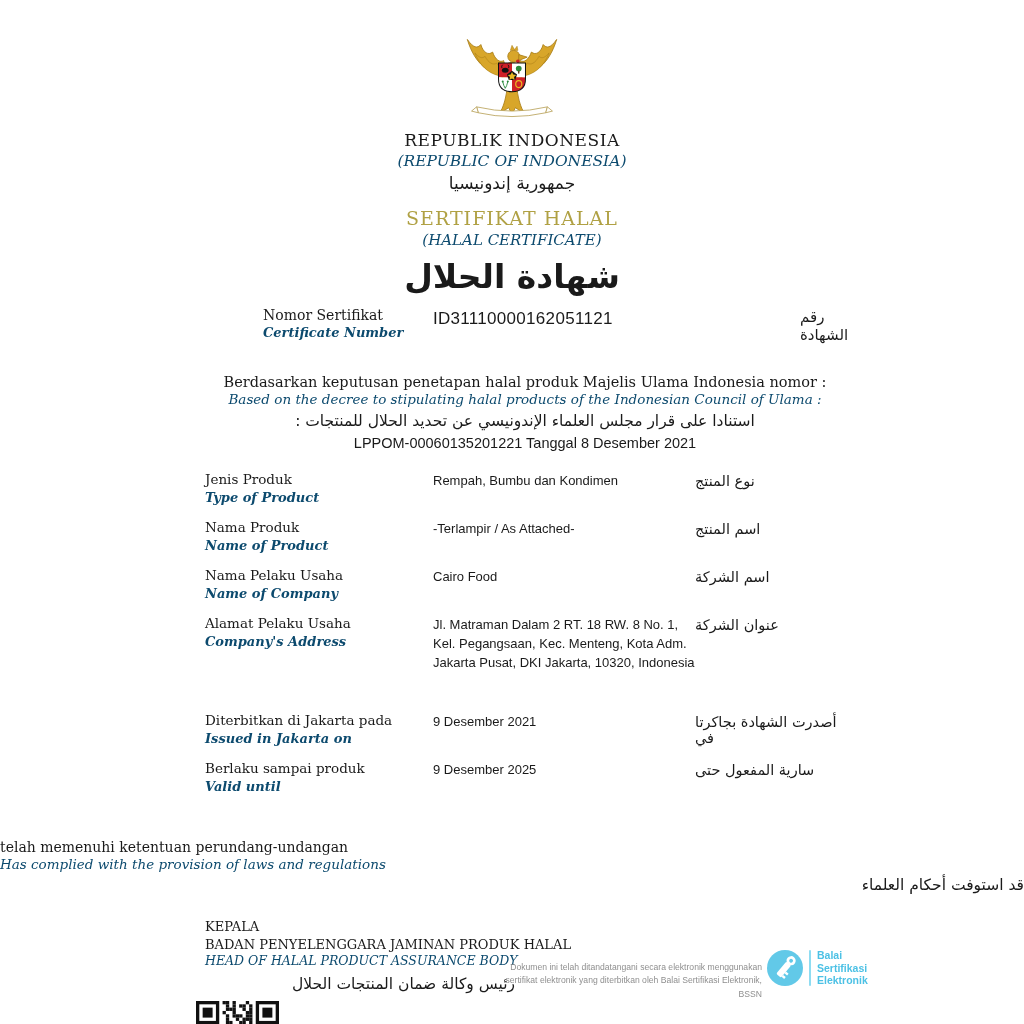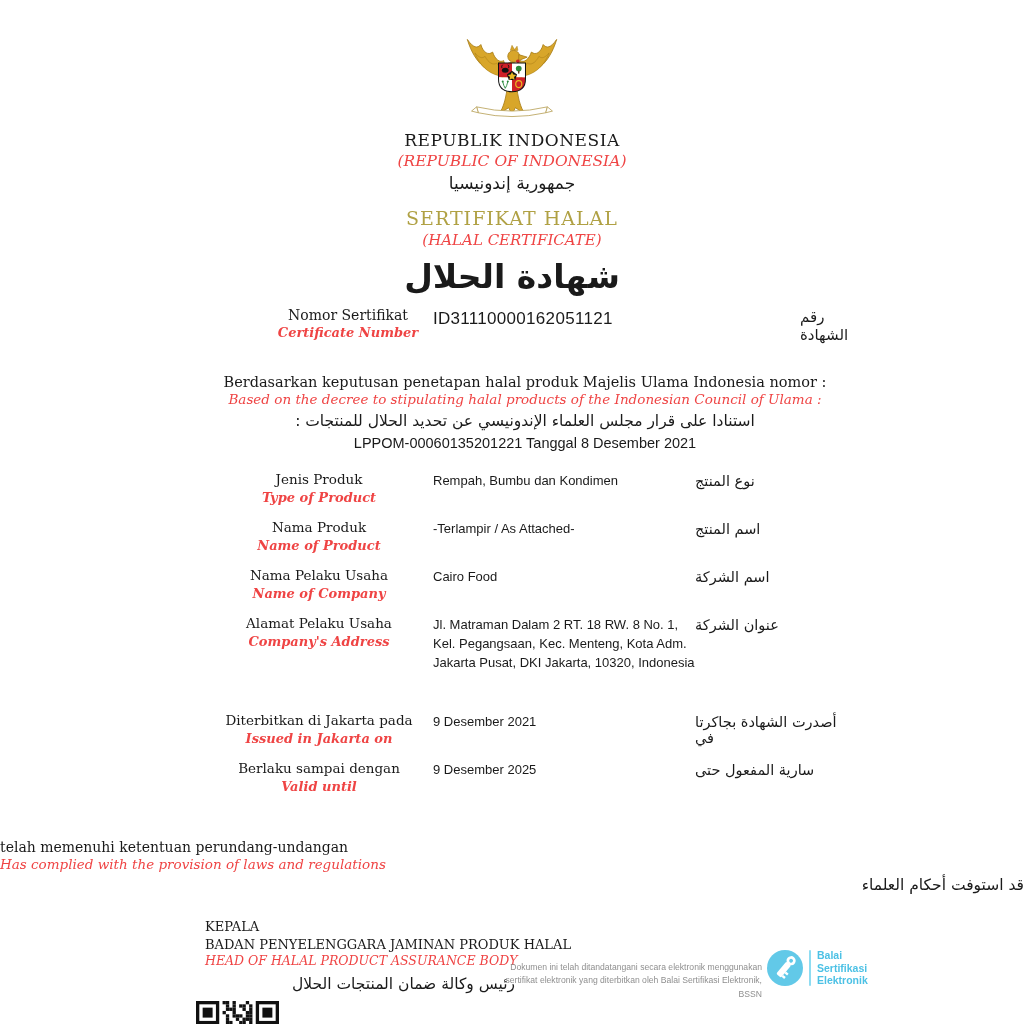--- a/index.html
+++ b/index.html
@@ -4,32 +4,32 @@
 <style>
   html,body{margin:0;padding:0;}
   body{width:1024px;height:1024px;background:#ffffff;overflow:hidden;
        font-family:"DejaVu Serif","Liberation Serif",serif;color:#1a1a1a;}
   .page{position:relative;width:1024px;height:1024px;background:#fff;}
 
   
   .top{ text-align:center; }
   .emblem{margin:24px auto 6px;width:118px;height:100px;}
   .country{font-size:17px;letter-spacing:.5px;}
-  .green-it{color:#ef4444;font-style:italic;}
+  .green-it{color:#0c4a6e;font-style:italic;}
   .country-en{font-size:15.5px;margin-top:2px;}
   .ar{font-family:"DejaVu Sans",sans-serif;direction:rtl;}
   .country-ar{font-size:17px;margin-top:3px;}
   .cert-title{color:#b0a144;font-size:19px;letter-spacing:1px;margin-top:14px;}
   .cert-title-en{font-size:15px;margin-top:2px;}
   .big-ar{font-size:33px;margin-top:8px;font-weight:bold;}
 
   
   .content{margin-left:205px;width:640px;}
   .frow{display:grid;grid-template-columns:228px 262px 1fr;margin-bottom:13px;}
-  .frow .lbl{font-size:13.5px;line-height:1.32;text-align:center;}
+  .frow .lbl{font-size:13.5px;line-height:1.32;}
   .frow .lbl .en{font-size:13px;font-weight:bold;}
   .val{font-family:"Liberation Sans","DejaVu Sans",sans-serif;font-size:13px;line-height:1.45;padding-top:1px;}
   .ar-lbl{font-size:14.5px;text-align:left;direction:rtl;padding-top:2px;}
 
   .cert-row{margin-top:10px;margin-bottom:0;}
   .cert-row .lbl{padding-left:58px;font-size:14px;}
   .cert-row .val{font-size:17px;letter-spacing:.3px;}
   .cert-row .ar-lbl{padding-right:0;padding-left:105px;font-size:15px;}
 
   .decree{text-align:center;margin-top:30px;}
@@ -193,21 +193,21 @@
         <div class="lbl">
           <div>Diterbitkan di Jakarta pada</div>
           <div class="green-it en">Issued in Jakarta  on</div>
         </div>
         <div class="val">9 Desember 2021</div>
         <div class="ar-lbl ar">أصدرت الشهادة بجاكرتا في</div>
       </div>
 
       <div class="frow">
         <div class="lbl">
-          <div>Berlaku sampai dengan</div>
+          <div>Berlaku sampai produk</div>
           <div class="green-it en">Valid until</div>
         </div>
         <div class="val">9 Desember 2025</div>
         <div class="ar-lbl ar">سارية المفعول حتى</div>
       </div>
     </div>
   </div>
 
   <div class="compliance">
     <div class="l1">telah memenuhi ketentuan perundang-undangan</div>

